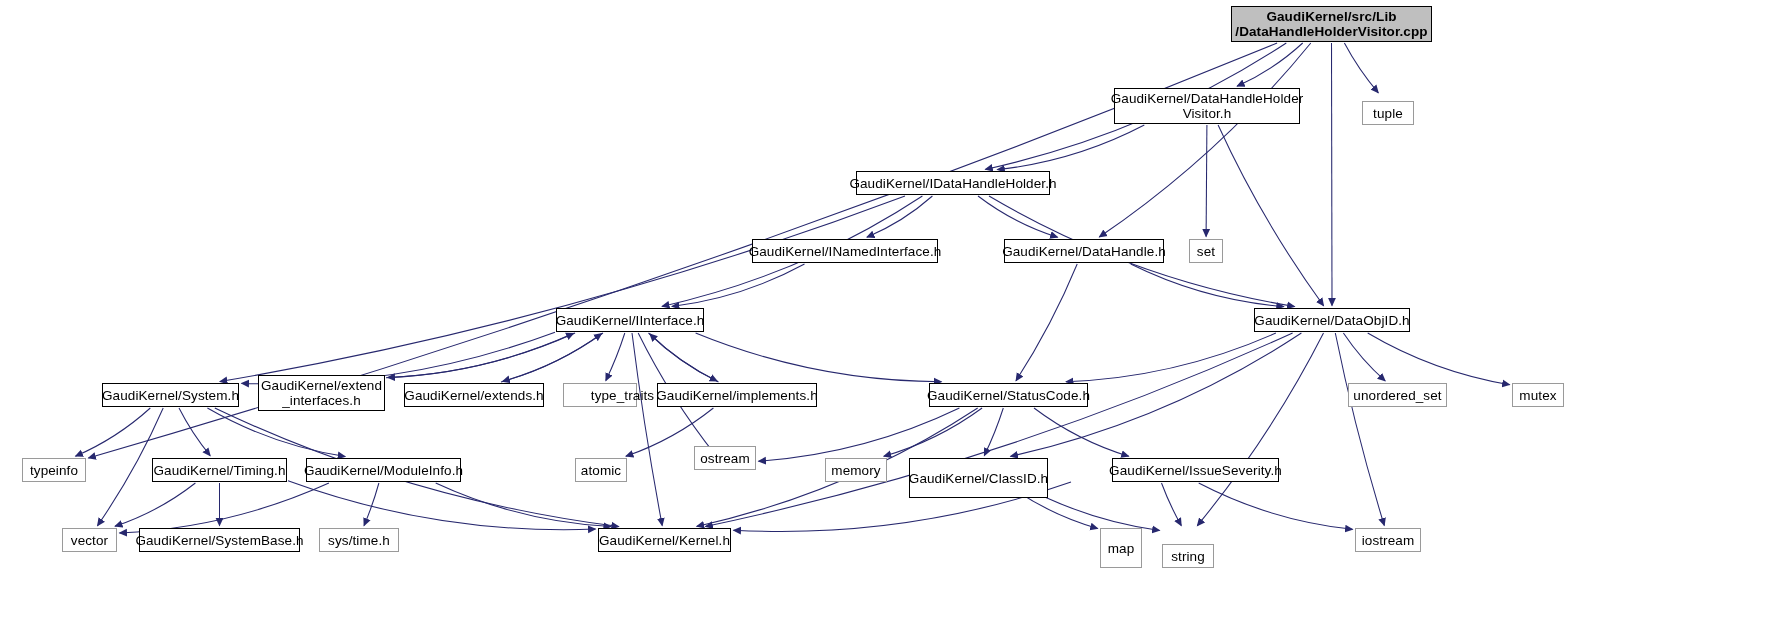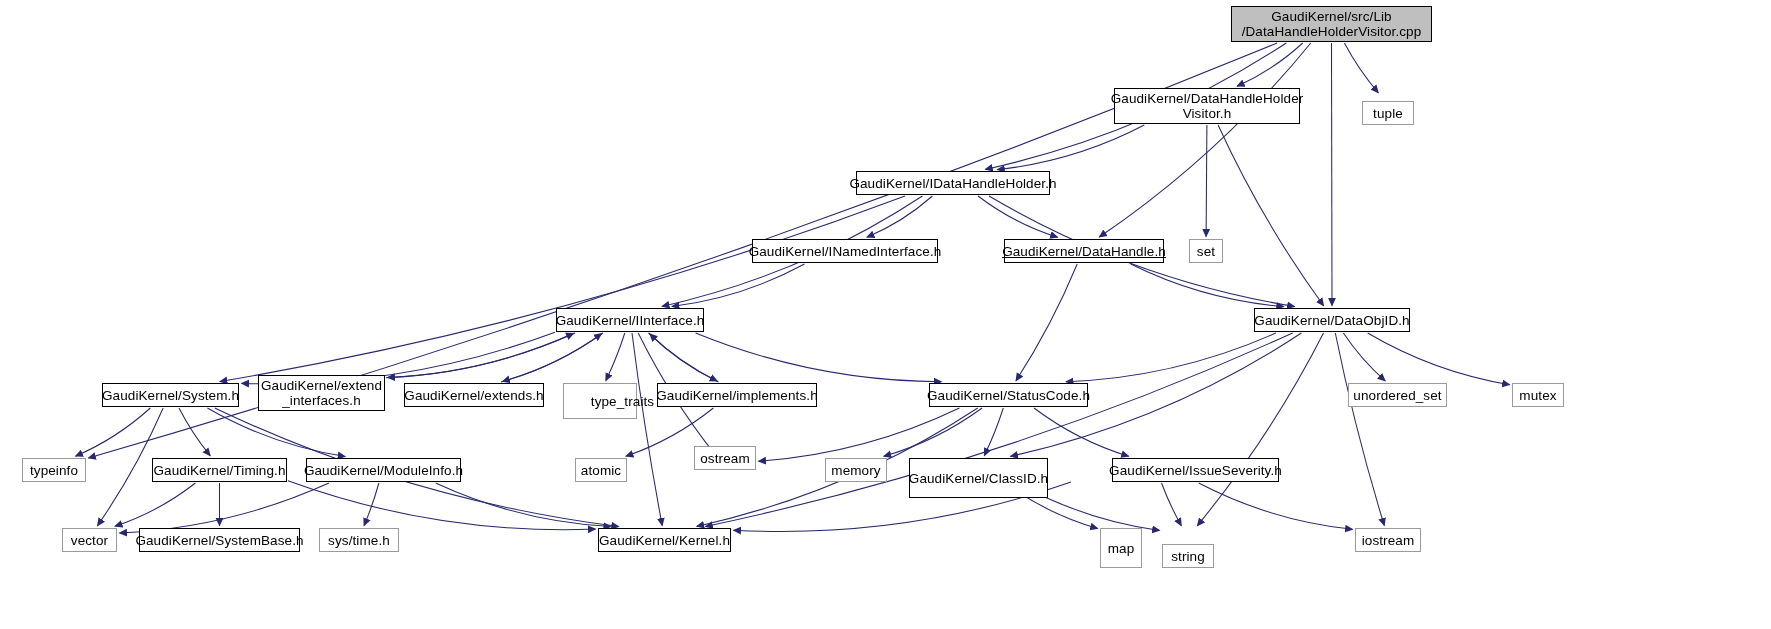--- a/index.html
+++ b/index.html
@@ -17,21 +17,21 @@
     display:flex;align-items:center;justify-content:center;
     text-align:center;
     font-size:13.5px;
     line-height:15px;
     color:#000000;
     white-space:pre;
     letter-spacing:0.1px;
   }
   .node.hdr{ border:1px solid #000000; background:#ffffff; }
   .node.sys{ border:1px solid #9a9a9a; background:#ffffff; }
-  .node.root{ border:1px solid #000000; background:#bfbfbf; }
+  .node.root{ border:1px solid #000000; background:#bfbfbf;font-weight:bold; }
   .node span{display:block;}
 </style>
 </head>
 <body>
 
 <div id="graph-root">
   <svg class="edges" viewBox="0 0 1771 629" preserveAspectRatio="none" aria-hidden="true">
     <defs>
       <marker id="ah" markerWidth="9" markerHeight="9" refX="7.5" refY="4.5" orient="auto" markerUnits="userSpaceOnUse">
         <path d="M0,0.6 L8.4,4.5 L0,8.4 z" fill="#27286e"></path>
@@ -96,28 +96,28 @@
         <path d="M1198.7,483.0 Q1271.2,520.8 1352.6,529.3" marker-end="url(#ah)"></path>
         <path d="M1071.0,482.0 Q907.0,539.4 733.5,530.2" marker-end="url(#ah)"></path>
       </g>
   </svg>
   <div id="node-layer">
       <div class="node root" style="left: 1231px; top: 6px; width: 201px; height: 36px;"><div><span>GaudiKernel/src/Lib</span><span>/DataHandleHolderVisitor.cpp</span></div></div>
       <div class="node hdr" style="left: 1114px; top: 88px; width: 186px; height: 36px;"><div><span>GaudiKernel/DataHandleHolder</span><span>Visitor.h</span></div></div>
       <div class="node sys" style="left: 1362px; top: 95px; width: 52px; height: 24px; margin-top: 6px;"><div><span>tuple</span></div></div>
       <div class="node hdr" style="left: 856px; top: 171px; width: 194px; height: 24px;"><div><span>GaudiKernel/IDataHandleHolder.h</span></div></div>
       <div class="node hdr" style="left: 752px; top: 239px; width: 186px; height: 24px;"><div><span>GaudiKernel/INamedInterface.h</span></div></div>
-      <div class="node hdr" style="left: 1004px; top: 239px; width: 160px; height: 24px; text-decoration: underline;"><div><span>GaudiKernel/DataHandle.h</span></div></div>
+      <div class="node hdr" style="left: 1004px; top: 239px; width: 160px; height: 24px;"><div><span>GaudiKernel/DataHandle.h</span></div></div>
       <div class="node sys" style="left: 1189px; top: 239px; width: 34px; height: 24px;"><div><span>set</span></div></div>
       <div class="node hdr" style="left: 556px; top: 308px; width: 148px; height: 24px;"><div><span>GaudiKernel/IInterface.h</span></div></div>
       <div class="node hdr" style="left: 1254px; top: 308px; width: 156px; height: 24px;"><div><span>GaudiKernel/DataObjID.h</span></div></div>
       <div class="node hdr" style="left: 102px; top: 383px; width: 137px; height: 24px;"><div><span>GaudiKernel/System.h</span></div></div>
       <div class="node hdr" style="left: 258px; top: 375px; width: 127px; height: 36px;"><div><span>GaudiKernel/extend</span><span>_interfaces.h</span></div></div>
       <div class="node hdr" style="left: 404px; top: 383px; width: 140px; height: 24px;"><div><span>GaudiKernel/extends.h</span></div></div>
-      <div class="node sys" style="left: 563px; top: 383px; width: 74px; height: 36px; padding-left: 45px;"><div><span>type_traits</span></div></div>
+      <div class="node sys" style="left: 563px; top: 383px; width: 74px; height: 24px; padding-left: 45px;"><div><span>type_traits</span></div></div>
       <div class="node hdr" style="left: 657px; top: 383px; width: 160px; height: 24px;"><div><span>GaudiKernel/implements.h</span></div></div>
       <div class="node hdr" style="left: 929px; top: 383px; width: 159px; height: 24px;"><div><span>GaudiKernel/StatusCode.h</span></div></div>
       <div class="node sys" style="left: 1348px; top: 383px; width: 99px; height: 24px;"><div><span>unordered_set</span></div></div>
       <div class="node sys" style="left: 1512px; top: 383px; width: 52px; height: 24px;"><div><span>mutex</span></div></div>
       <div class="node sys" style="left: 22px; top: 458px; width: 64px; height: 24px;"><div><span>typeinfo</span></div></div>
       <div class="node hdr" style="left: 152px; top: 458px; width: 135px; height: 24px;"><div><span>GaudiKernel/Timing.h</span></div></div>
       <div class="node hdr" style="left: 306px; top: 458px; width: 155px; height: 24px;"><div><span>GaudiKernel/ModuleInfo.h</span></div></div>
       <div class="node sys" style="left: 575px; top: 458px; width: 52px; height: 24px;"><div><span>atomic</span></div></div>
       <div class="node sys" style="left: 694px; top: 446px; width: 62px; height: 24px;"><div><span>ostream</span></div></div>
       <div class="node sys" style="left: 825px; top: 458px; width: 62px; height: 24px;"><div><span>memory</span></div></div>

